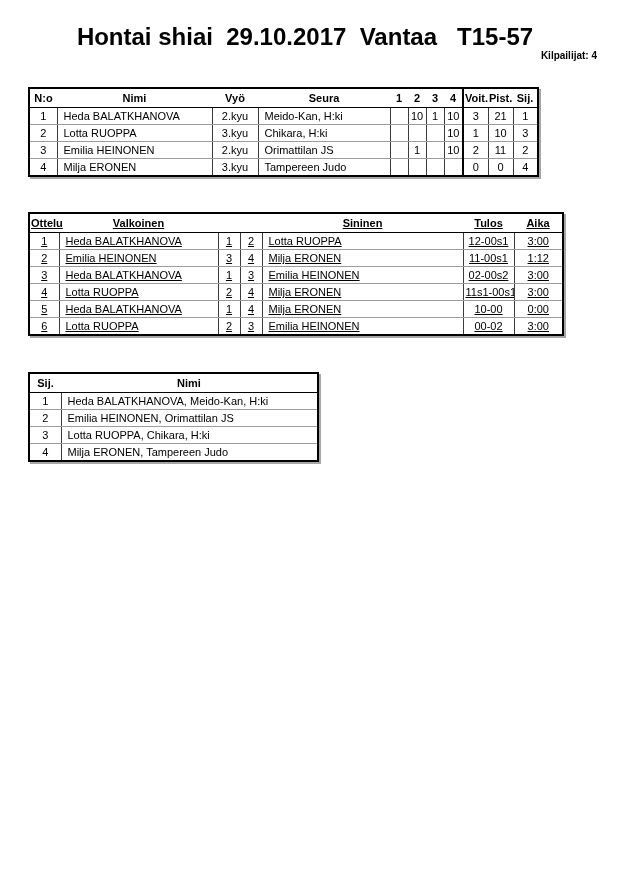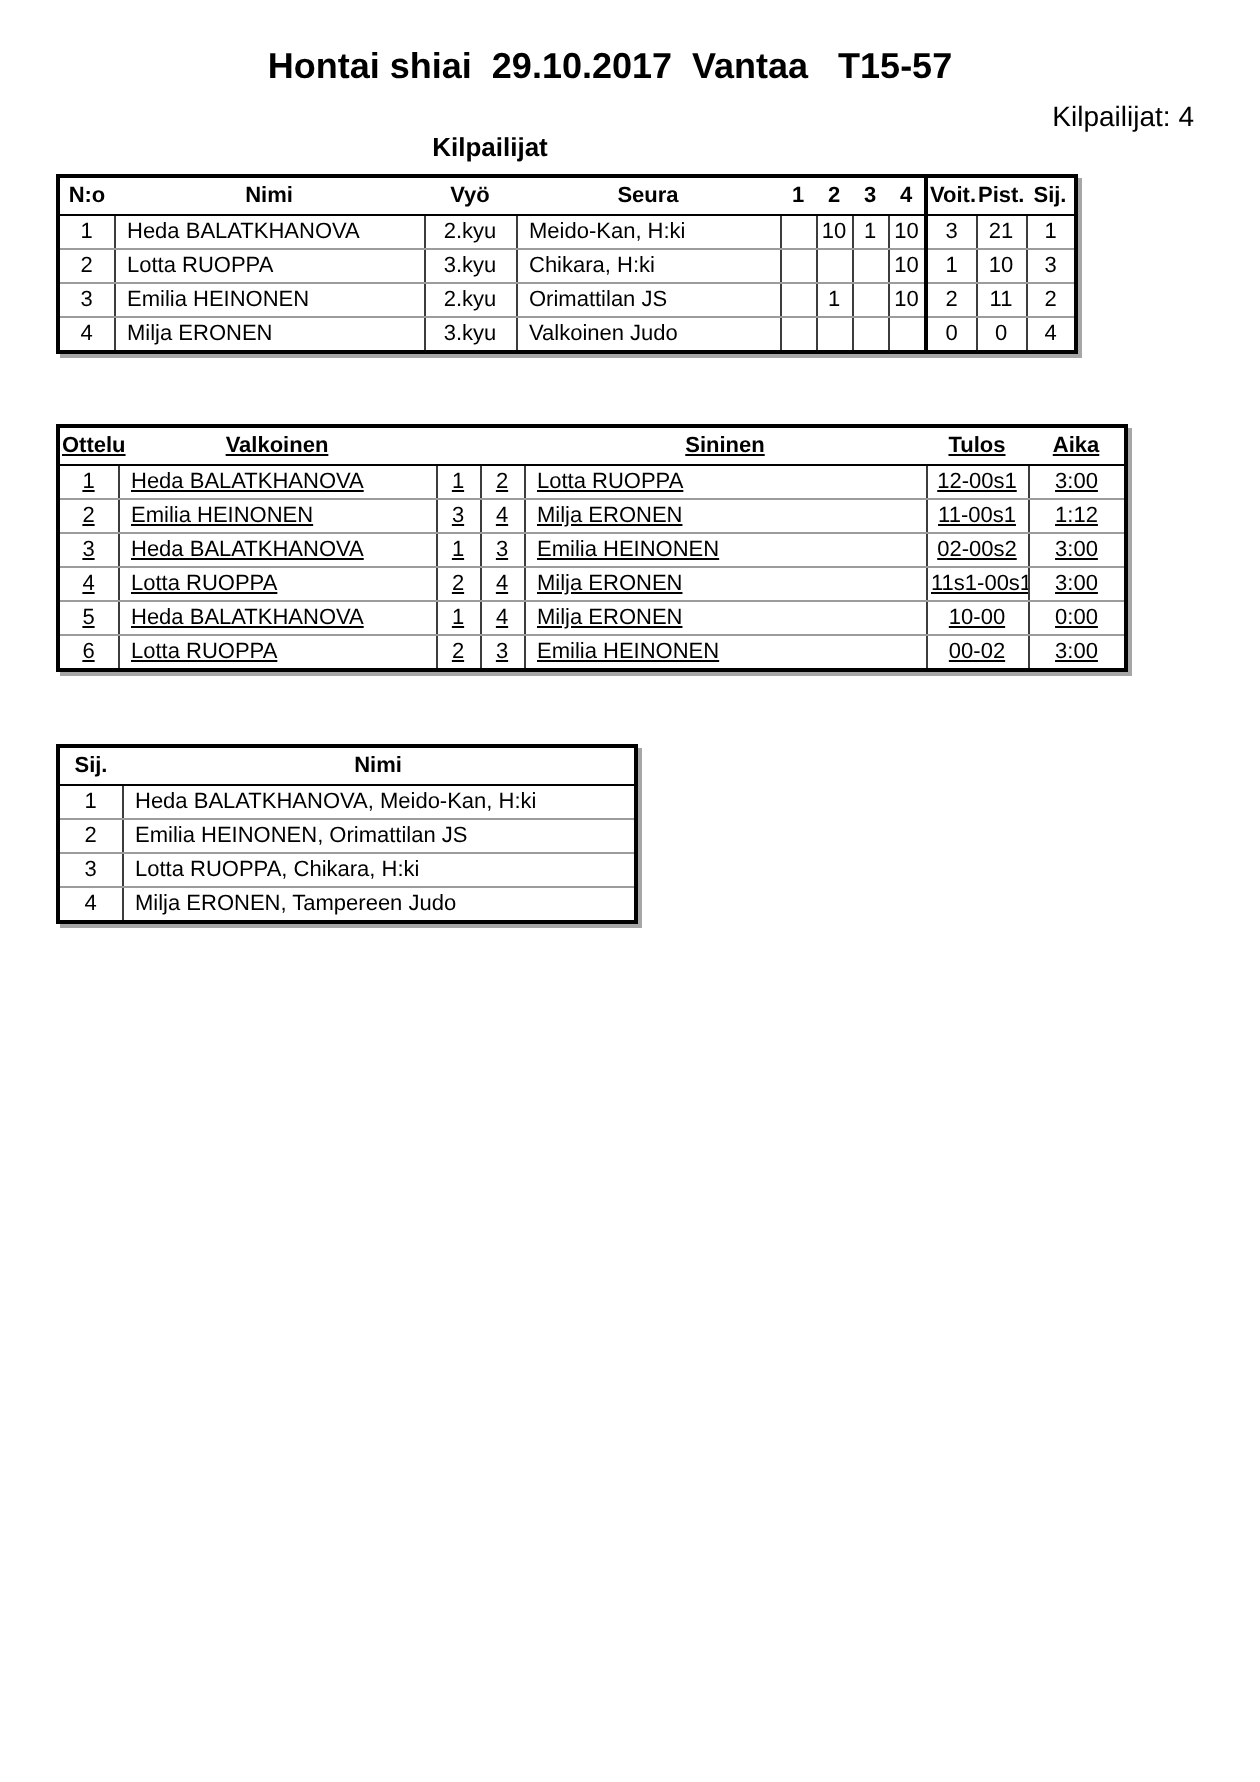--- a/index.html
+++ b/index.html
@@ -9,29 +9,29 @@
     height: 891px;
     background: #ffffff;
     font-family: "Liberation Sans", "DejaVu Sans", sans-serif;
     color: #000;
     overflow: hidden;
   }
   .doc-title {
     position: absolute;
     top: 23px; left: 0; width: 610px;
     text-align: center;
-    font-size: 18px;
+    font-size: 24px;
     font-weight: bold;
     white-space: pre;
   }
   .count-label {
     position: absolute;
     top: 50px; right: 33px;
-    font-size: 14px;
-    font-weight: normal;
+    font-size: 10px;
+    font-weight: bold;
   }
   .section-heading {
     position: absolute;
     left: 0;
     text-align: center;
     font-size: 13px;
     font-weight: bold;
   }
   .h-competitors { top: 66px;  width: 490px; }
   .h-matches     { top: 196px; width: 554px; margin-top: 26px; }
@@ -81,21 +81,20 @@
   .thick-left { border-left: 2px solid #000 !important; }
 </style>
 </head>
 <body>
 
 <div class="page">
 
   <div class="doc-title">Hontai shiai  29.10.2017  Vantaa   T15-57</div>
   <div class="count-label">Kilpailijat: 4</div>
 
-  <div class="section-heading h-competitors">Kilpailijat</div>
 
   <table class="tbl t-competitors">
     <colgroup>
       <col style="width:28px">
         <col style="width:155px">
         <col style="width:46px">
         <col style="width:132px">
       <col style="width:18px">
         <col style="width:18px">
         <col style="width:18px">
@@ -156,21 +155,21 @@
         <td class="ac"></td>
         <td class="ac">10</td>
         <td class="ac thick-left">2</td>
         <td class="ac">11</td>
         <td class="ac">2</td>
       </tr>
       <tr>
         <td class="ac">4</td>
         <td class="al">Milja ERONEN</td>
         <td class="ac">3.kyu</td>
-        <td class="al">Valkoinen Judo</td>
+        <td class="al">Tampereen Judo</td>
         <td class="ac"></td>
         <td class="ac"></td>
         <td class="ac"></td>
         <td class="ac"></td>
         <td class="ac thick-left">0</td>
         <td class="ac">0</td>
         <td class="ac">4</td>
       </tr>
     </tbody>
   </table>

